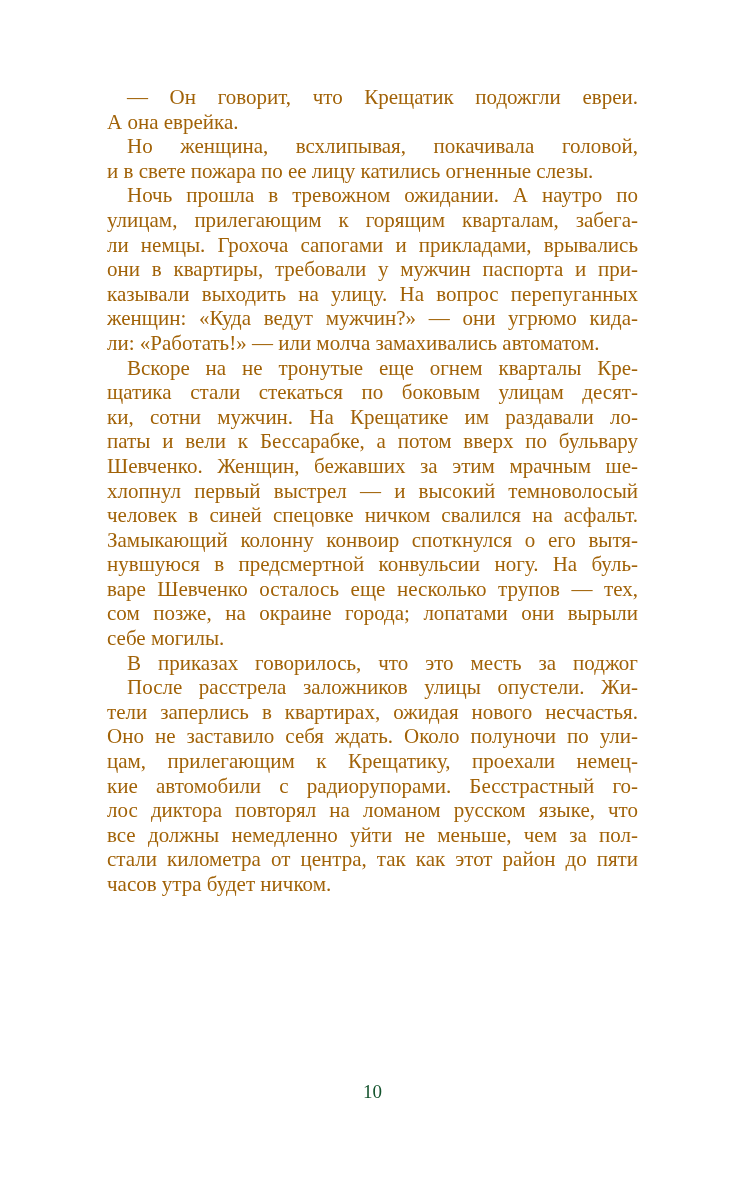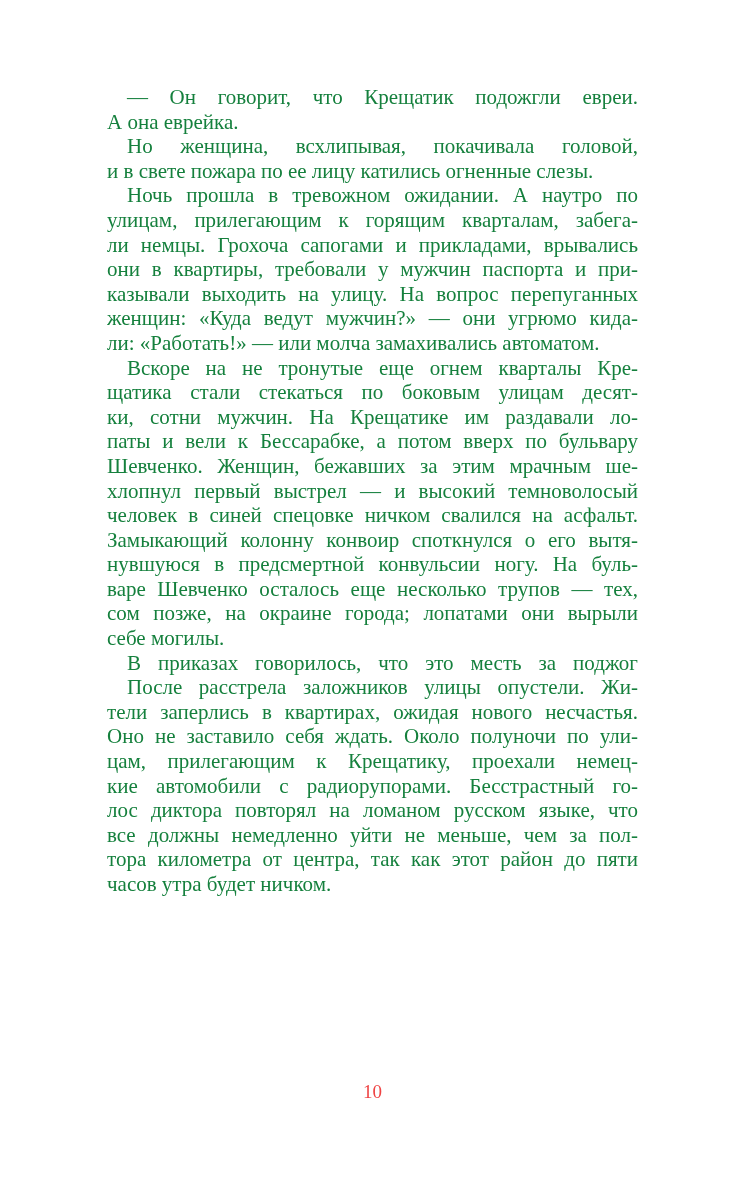--- a/index.html
+++ b/index.html
@@ -15,21 +15,21 @@
     overflow: hidden;
   }
   .text-block {
     position: absolute;
     left: 107px;
     top: 85px;
     width: 531px;
     font-family: "Liberation Serif", "DejaVu Serif", serif;
     font-size: 21px;
     line-height: 24.6px;
-    color: #15803d;
+    color: #a16207;
   }
   .paragraph {
     margin: 0;
     padding: 0;
   }
   .line {
     height: 24.6px;
     overflow: hidden;
     text-align: justify;
     text-align-last: justify;
@@ -43,21 +43,21 @@
     text-align-last: left;
   }
   .page-number {
     position: absolute;
     left: 107px;
     top: 1081px;
     width: 531px;
     text-align: center;
     font-family: "Liberation Serif", "DejaVu Serif", serif;
     font-size: 19px;
-    color: #ef4444;
+    color: #14532d;
   }
 </style>
 </head>
 <body>
 
 <div class="book-page">
   <div class="text-block" id="text-block">
       <div class="paragraph">
         <div class="line indent">— Он говорит, что Крещатик подожгли евреи.</div>
         <div class="line last">А она еврейка.</div>
@@ -93,18 +93,18 @@
         <div class="line indent">В приказах говорилось, что это месть за поджог</div>
       </div>
       <div class="paragraph">
         <div class="line indent">После расстрела заложников улицы опустели. Жи-</div>
         <div class="line">тели заперлись в квартирах, ожидая нового несчастья.</div>
         <div class="line">Оно не заставило себя ждать. Около полуночи по ули-</div>
         <div class="line">цам, прилегающим к Крещатику, проехали немец-</div>
         <div class="line">кие автомобили с радиорупорами. Бесстрастный го-</div>
         <div class="line">лос диктора повторял на ломаном русском языке, что</div>
         <div class="line">все должны немедленно уйти не меньше, чем за пол-</div>
-        <div class="line">тора километра от центра, так как этот район до пяти</div>
+        <div class="line">стали километра от центра, так как этот район до пяти</div>
         <div class="line last">часов утра будет ничком.</div>
       </div>
     </div>
   <div class="page-number">10</div>
 </div>
 
 </body></html>

